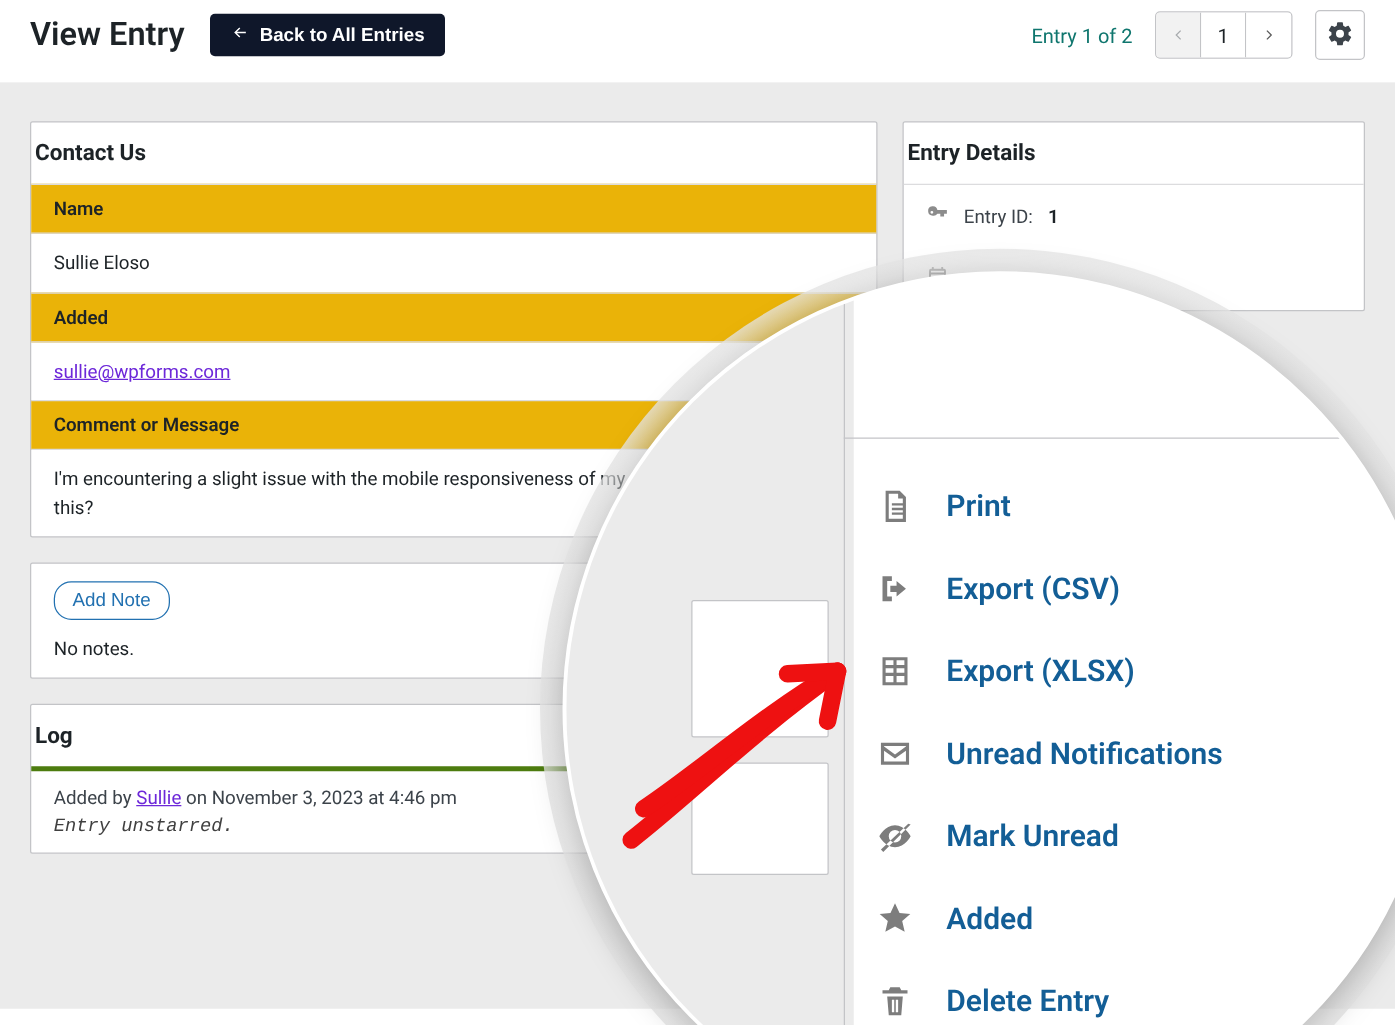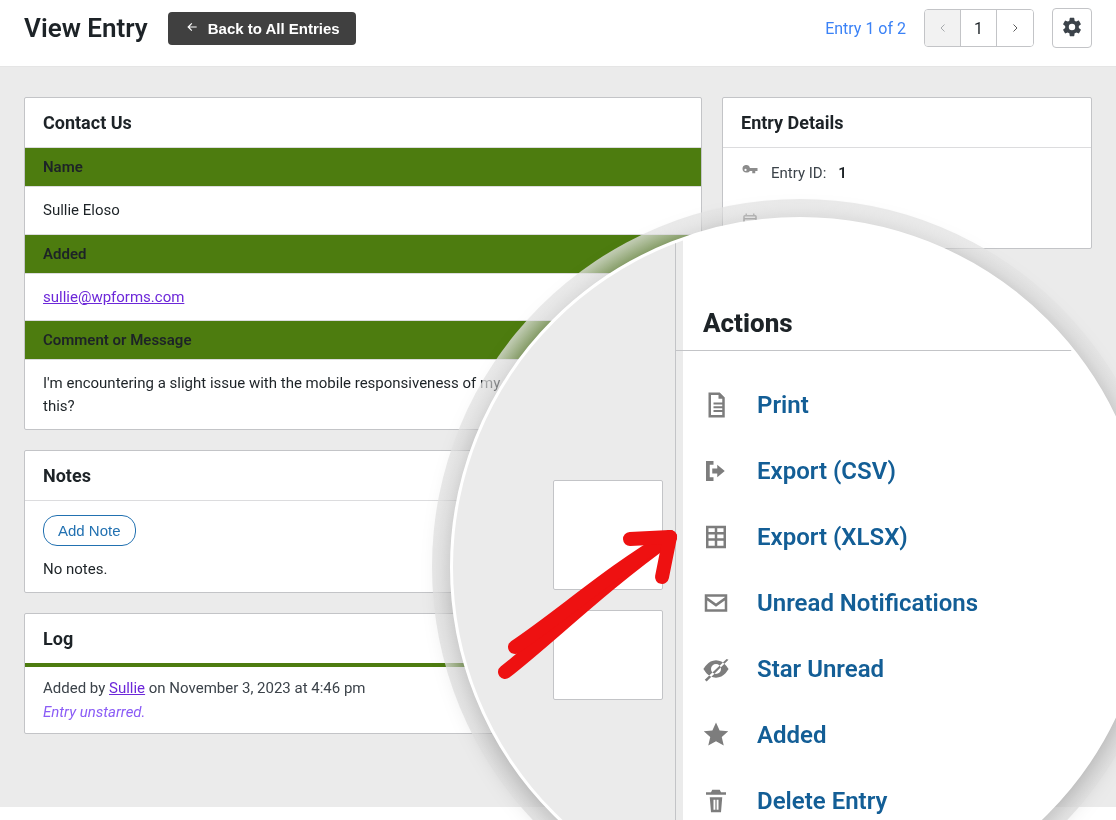--- a/index.html
+++ b/index.html
@@ -18,41 +18,41 @@
     align-items: center;
     padding: 8px 24px 18px 24px;
     border-bottom: 1px solid #e5e5e5;
   }
   .page-title {
     font-size: 26px;
     font-weight: 600;
     margin: 0 20px 0 0;
   }
   .btn-orange {
-    background: #404040;
+    background: #0f172a;
     color: #fff;
     font-weight: 600;
     font-size: 15px;
     padding: 8px 16px;
     border-radius: 4px;
     border: none;
     display: inline-flex;
     align-items: center;
     gap: 8px;
     cursor: pointer;
   }
   .btn-orange svg { width: 16px; height: 14px; }
   .top-right {
     margin-left: auto;
     display: flex;
     align-items: center;
     gap: 18px;
   }
   .entry-count {
-    color: #3b82f6;
+    color: #0f766e;
     font-size: 16px;
   }
   .pager {
     display: flex;
     border: 1px solid #c3c4c7;
     border-radius: 4px;
     overflow: hidden;
   }
   .pager > .pg {
     min-width: 36px;
@@ -90,26 +90,26 @@
   .col-right { flex: 0 0 370px; }
   .panel {
     background: #fff;
     border: 1px solid #c3c4c7;
     border-radius: 2px;
     margin-bottom: 20px;
   }
   .panel-head {
     font-size: 18px;
     font-weight: 700;
-    padding: 14px 18px;
+    padding: 14px 3px;
   }
   .panel-head-border { border-bottom: 1px solid #dcdcde; }
   
   .field-label {
-    background: #4d7c0f;
+    background: #eab308;
     padding: 10px 18px;
     font-weight: 600;
     font-size: 15px;
     border-top: 1px solid #dcdcde;
     border-bottom: 1px solid #dcdcde;
   }
   .field-value {
     padding: 12px 18px;
     font-size: 15px;
     line-height: 1.5;
@@ -127,21 +127,21 @@
     cursor: pointer;
     margin-bottom: 14px;
   }
   
   .log-body {
     padding: 12px 18px;
     font-size: 15px;
     border-top: 4px solid #4d7c0f;
   }
   .log-meta { color: #3c434a; margin-bottom: 6px; }
-  .log-msg { font-style: italic; color: #8b5cf6; }
+  .log-msg { font-style: italic; color: #404040; font-family: Liberation Mono, monospace; }
   
   .detail-row {
     padding: 14px 18px;
     display: flex;
     align-items: center;
     gap: 12px;
     font-size: 15px;
   }
   .detail-row svg { width: 18px; height: 18px; fill: #8c8c8c; }
   .detail-label { color: #3c434a; }
@@ -296,21 +296,20 @@
       <div class="field-value">Sullie Eloso</div>
       <div class="field-label">Added</div>
       <div class="field-value">
         <a href="#" class="link">sullie@wpforms.com</a>
       </div>
       <div class="field-label">Comment or Message</div>
       <div class="field-value">I'm encountering a slight issue with the mobile responsiveness of my f someone assist me with this?</div>
     </div>
 
     <div class="panel">
-      <div class="panel-head panel-head-border">Notes</div>
       <div class="panel-body">
         <button class="add-note">Add Note</button>
         <div>No notes.</div>
       </div>
     </div>
 
     <div class="panel">
       <div class="panel-head">Log</div>
       <div class="log-body">
         <div class="log-meta">
@@ -346,23 +345,20 @@
 
   <div class="magnifier-wrapper">
     <div class="magnifier-inner">
       <div class="lens-ring"></div>
       <div class="lens">
         <div class="ghost-bg"></div>
         <div class="ghost-panel-1"></div>
         <div class="ghost-panel-2"></div>
         <div class="ghost-bg-right-border"></div>
 
-        <div class="lens-content">
-          <div class="actions-title">Actions</div>
-        </div>
         <div class="actions-divider"></div>
 
         <div class="action-list">
           <div class="action-item">
             <span class="ic">
               <svg viewBox="0 0 24 24">
                   <path d="M6 2h9l4 4v16H6Zm2 2v16h9V7h-3V4Zm2 6h7v1.5h-7Zm0 3h7v1.5h-7Zm0 3h7v1.5h-7Z"></path>
                 </svg>
             </span>
             <span class="lbl">Print</span>
@@ -390,21 +386,21 @@
                 </svg>
             </span>
             <span class="lbl">Unread Notifications</span>
           </div>
           <div class="action-item">
             <span class="ic">
               <svg viewBox="0 0 24 24">
                   <path d="M2 12s3.5-7 10-7 10 7 10 7-3.5 7-10 7S2 12 2 12Zm10 4a4 4 0 1 0-4-4 4 4 0 0 0 4 4Zm8.5-12L3 20.5 4.5 22 22 4.5Z"></path>
                 </svg>
             </span>
-            <span class="lbl">Star Unread</span>
+            <span class="lbl">Mark Unread</span>
           </div>
           <div class="action-item">
             <span class="ic">
               <svg viewBox="0 0 24 24">
                   <path d="M12 2l2.9 6.3 6.9.6-5.2 4.6 1.6 6.8L12 17l-6.2 3.3 1.6-6.8L2.2 8.9l6.9-.6Z"></path>
                 </svg>
             </span>
             <span class="lbl">Added</span>
           </div>
           <div class="action-item">

